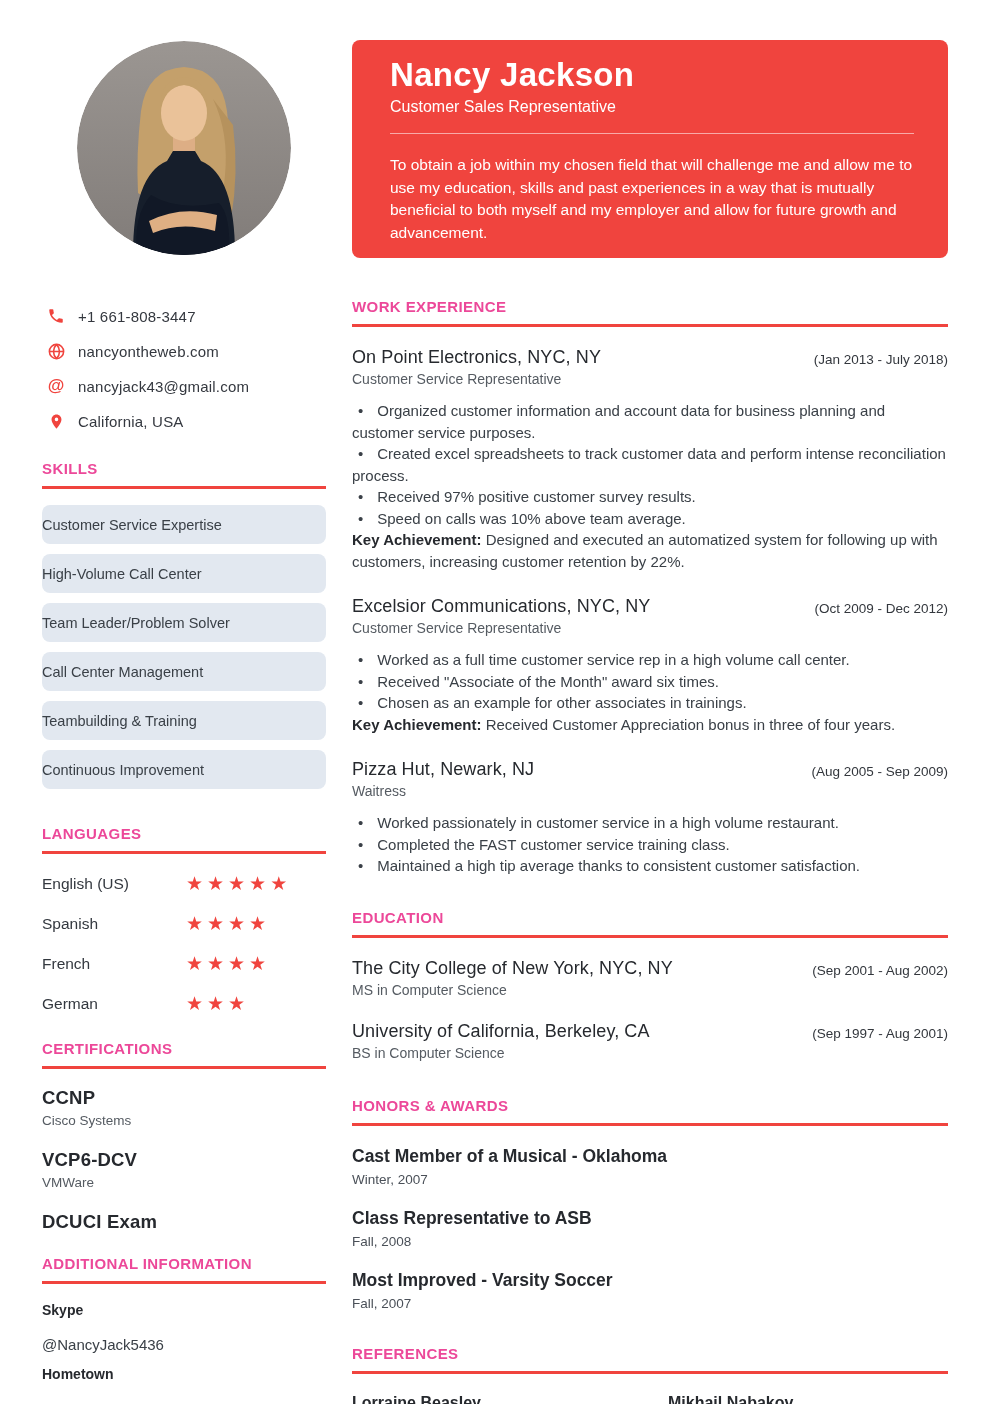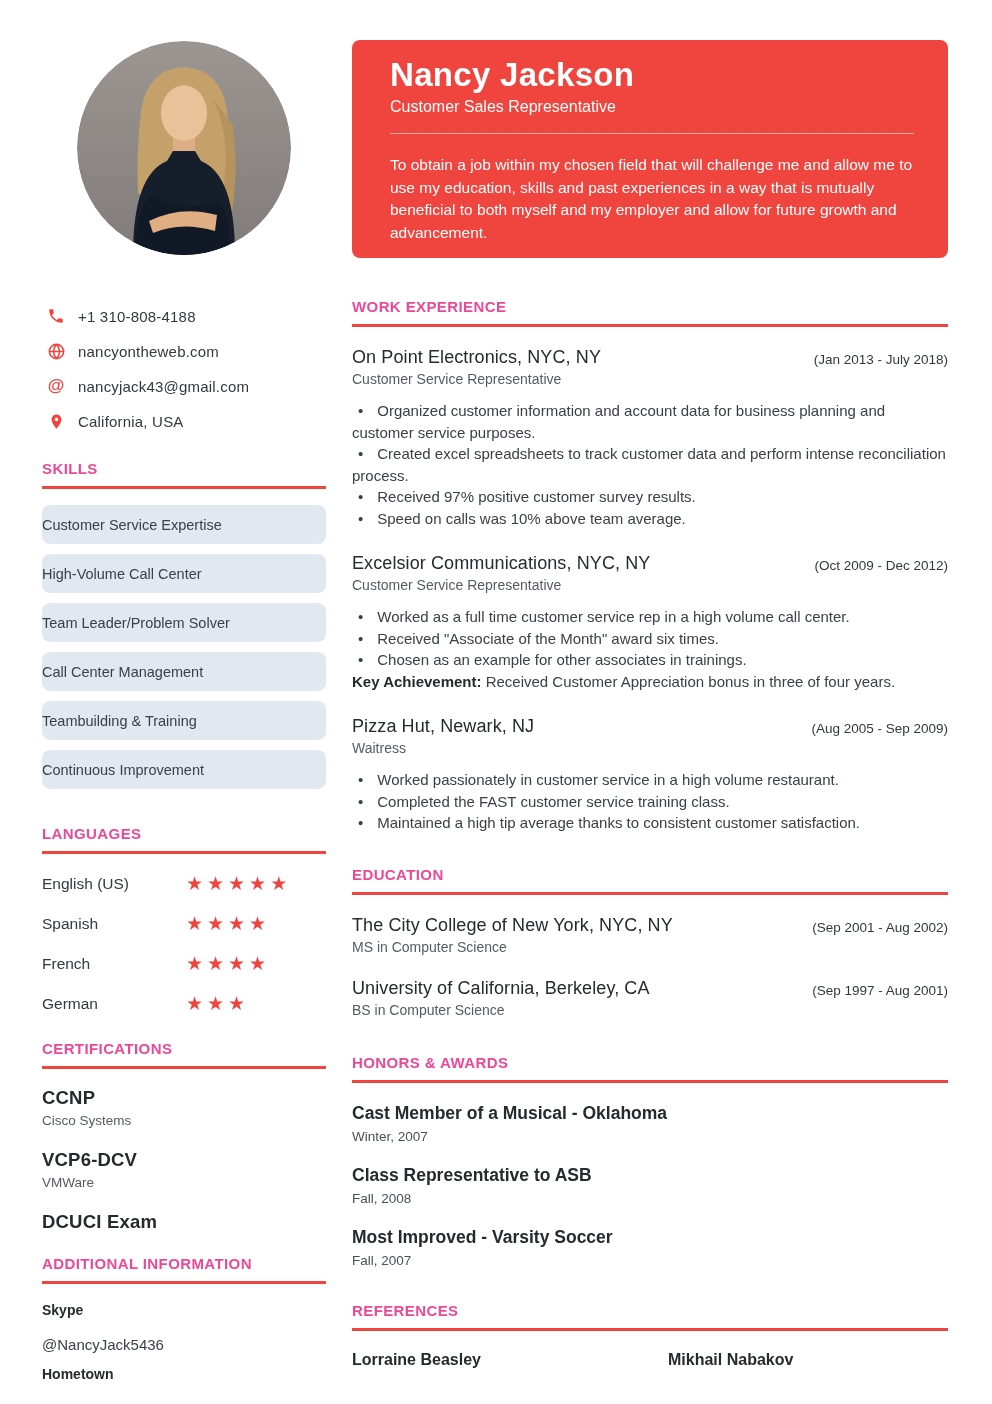--- a/index.html
+++ b/index.html
@@ -100,21 +100,21 @@
       </svg>
     </div>
 
     <div class="contact">
       <div class="contact-row">
         <span class="cicon">
           <svg width="18" height="18" viewBox="0 0 24 24" fill="currentColor">
               <path d="M6.6 10.8c1.4 2.8 3.8 5.1 6.6 6.6l2.2-2.2c.3-.3.7-.4 1-.2 1.1.4 2.3.6 3.6.6.6 0 1 .4 1 1V20c0 .6-.4 1-1 1C10.6 21 3 13.4 3 4c0-.6.4-1 1-1h3.5c.6 0 1 .4 1 1 0 1.2.2 2.4.6 3.6.1.3 0 .7-.2 1l-2.3 2.2z"></path>
             </svg>
         </span>
-        <span class="ctext">+1 310-808-4188</span>
+        <span class="ctext">+1 661-808-3447</span>
       </div>
       <div class="contact-row">
         <span class="cicon">
           <svg width="19" height="19" viewBox="0 0 24 24" fill="none" stroke="currentColor" stroke-width="2">
               <circle cx="12" cy="12" r="9"></circle>
               <path d="M3 12h18M12 3c2.5 2.6 3.8 5.7 3.8 9S14.5 18.4 12 21M12 3c-2.5 2.6-3.8 5.7-3.8 9s1.3 6.4 3.8 9"></path>
             </svg>
         </span>
         <span class="ctext">nancyontheweb.com</span>
       </div>
@@ -222,20 +222,21 @@
           <div class="entry-head">
             <span class="entry-company">On Point Electronics, NYC, NY</span>
             <span class="entry-date">(Jan 2013 - July 2018)</span>
           </div>
           <div class="entry-role">Customer Service Representative</div>
           <div class="bullets">
             <p><span class="dot">•</span><span>Organized customer information and account data for business planning and customer service purposes.</span></p>
             <p><span class="dot">•</span><span>Created excel spreadsheets to track customer data and perform intense reconciliation process.</span></p>
             <p><span class="dot">•</span><span>Received 97% positive customer survey results.</span></p>
             <p><span class="dot">•</span><span>Speed on calls was 10% above team average.</span></p>
+            <p class="key"><b>Key Achievement:</b> <span>Designed and executed an automatized system for following up with customers, increasing customer retention by 22%.</span></p>
           </div>
         </div>
 
         <div class="job">
           <div class="entry-head">
             <span class="entry-company">Excelsior Communications, NYC, NY</span>
             <span class="entry-date">(Oct 2009 - Dec 2012)</span>
           </div>
           <div class="entry-role">Customer Service Representative</div>
           <div class="bullets">

